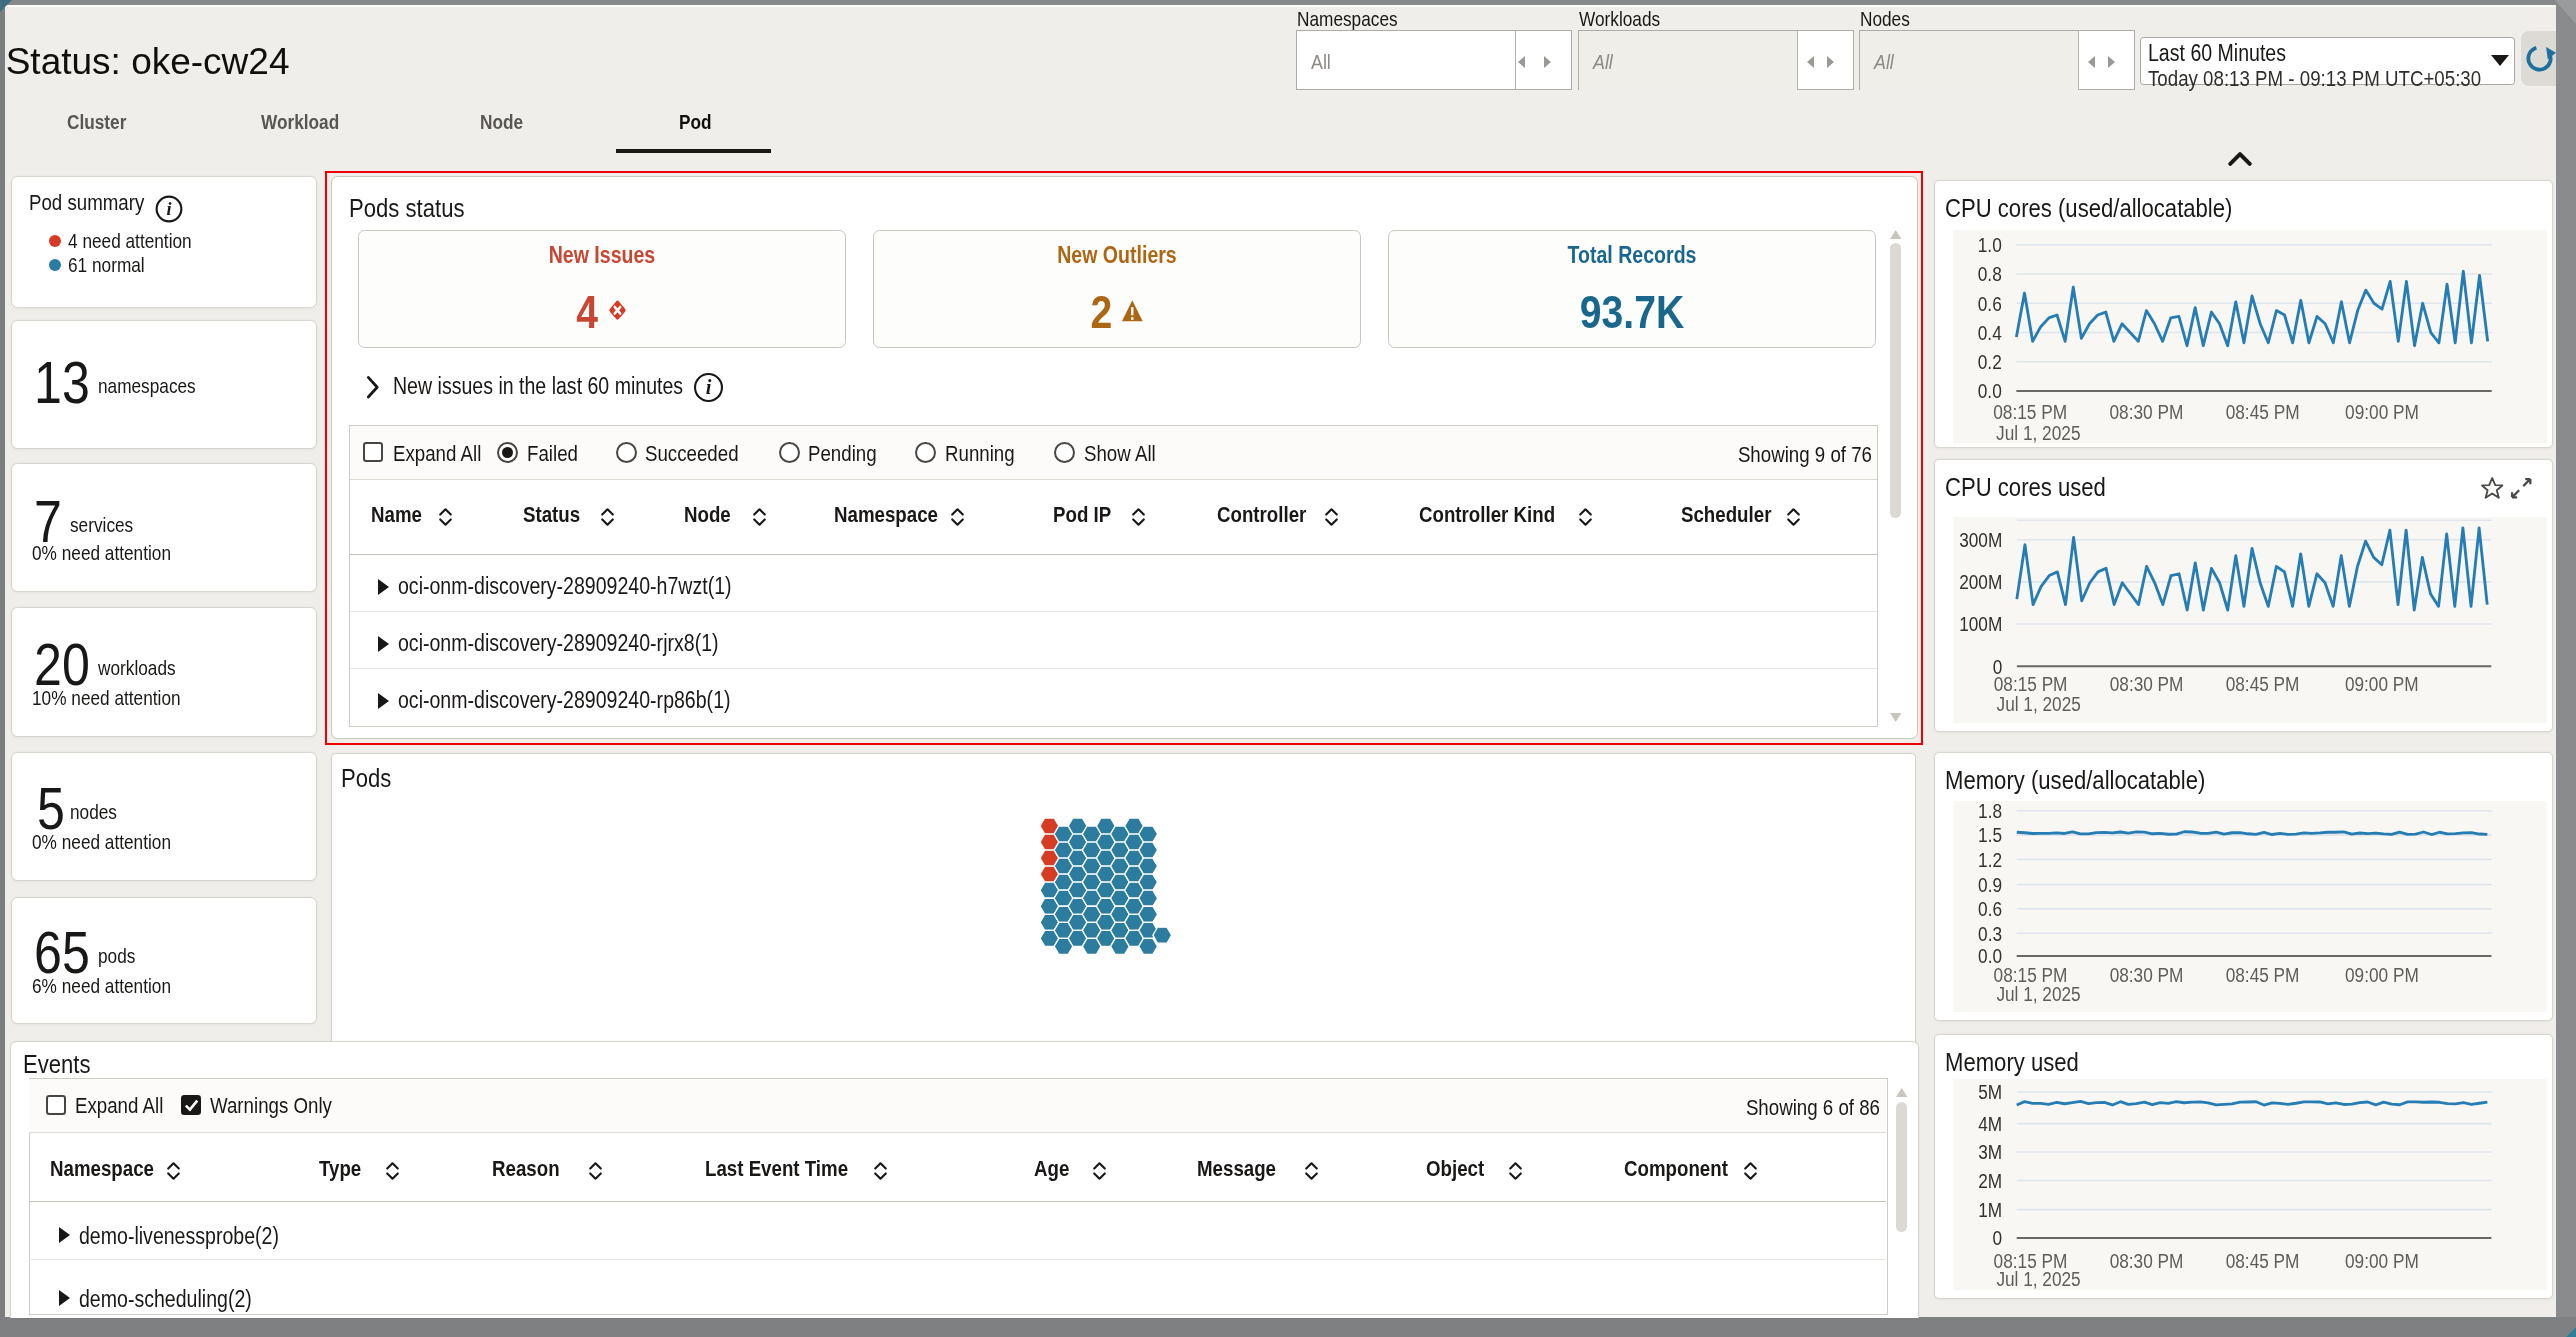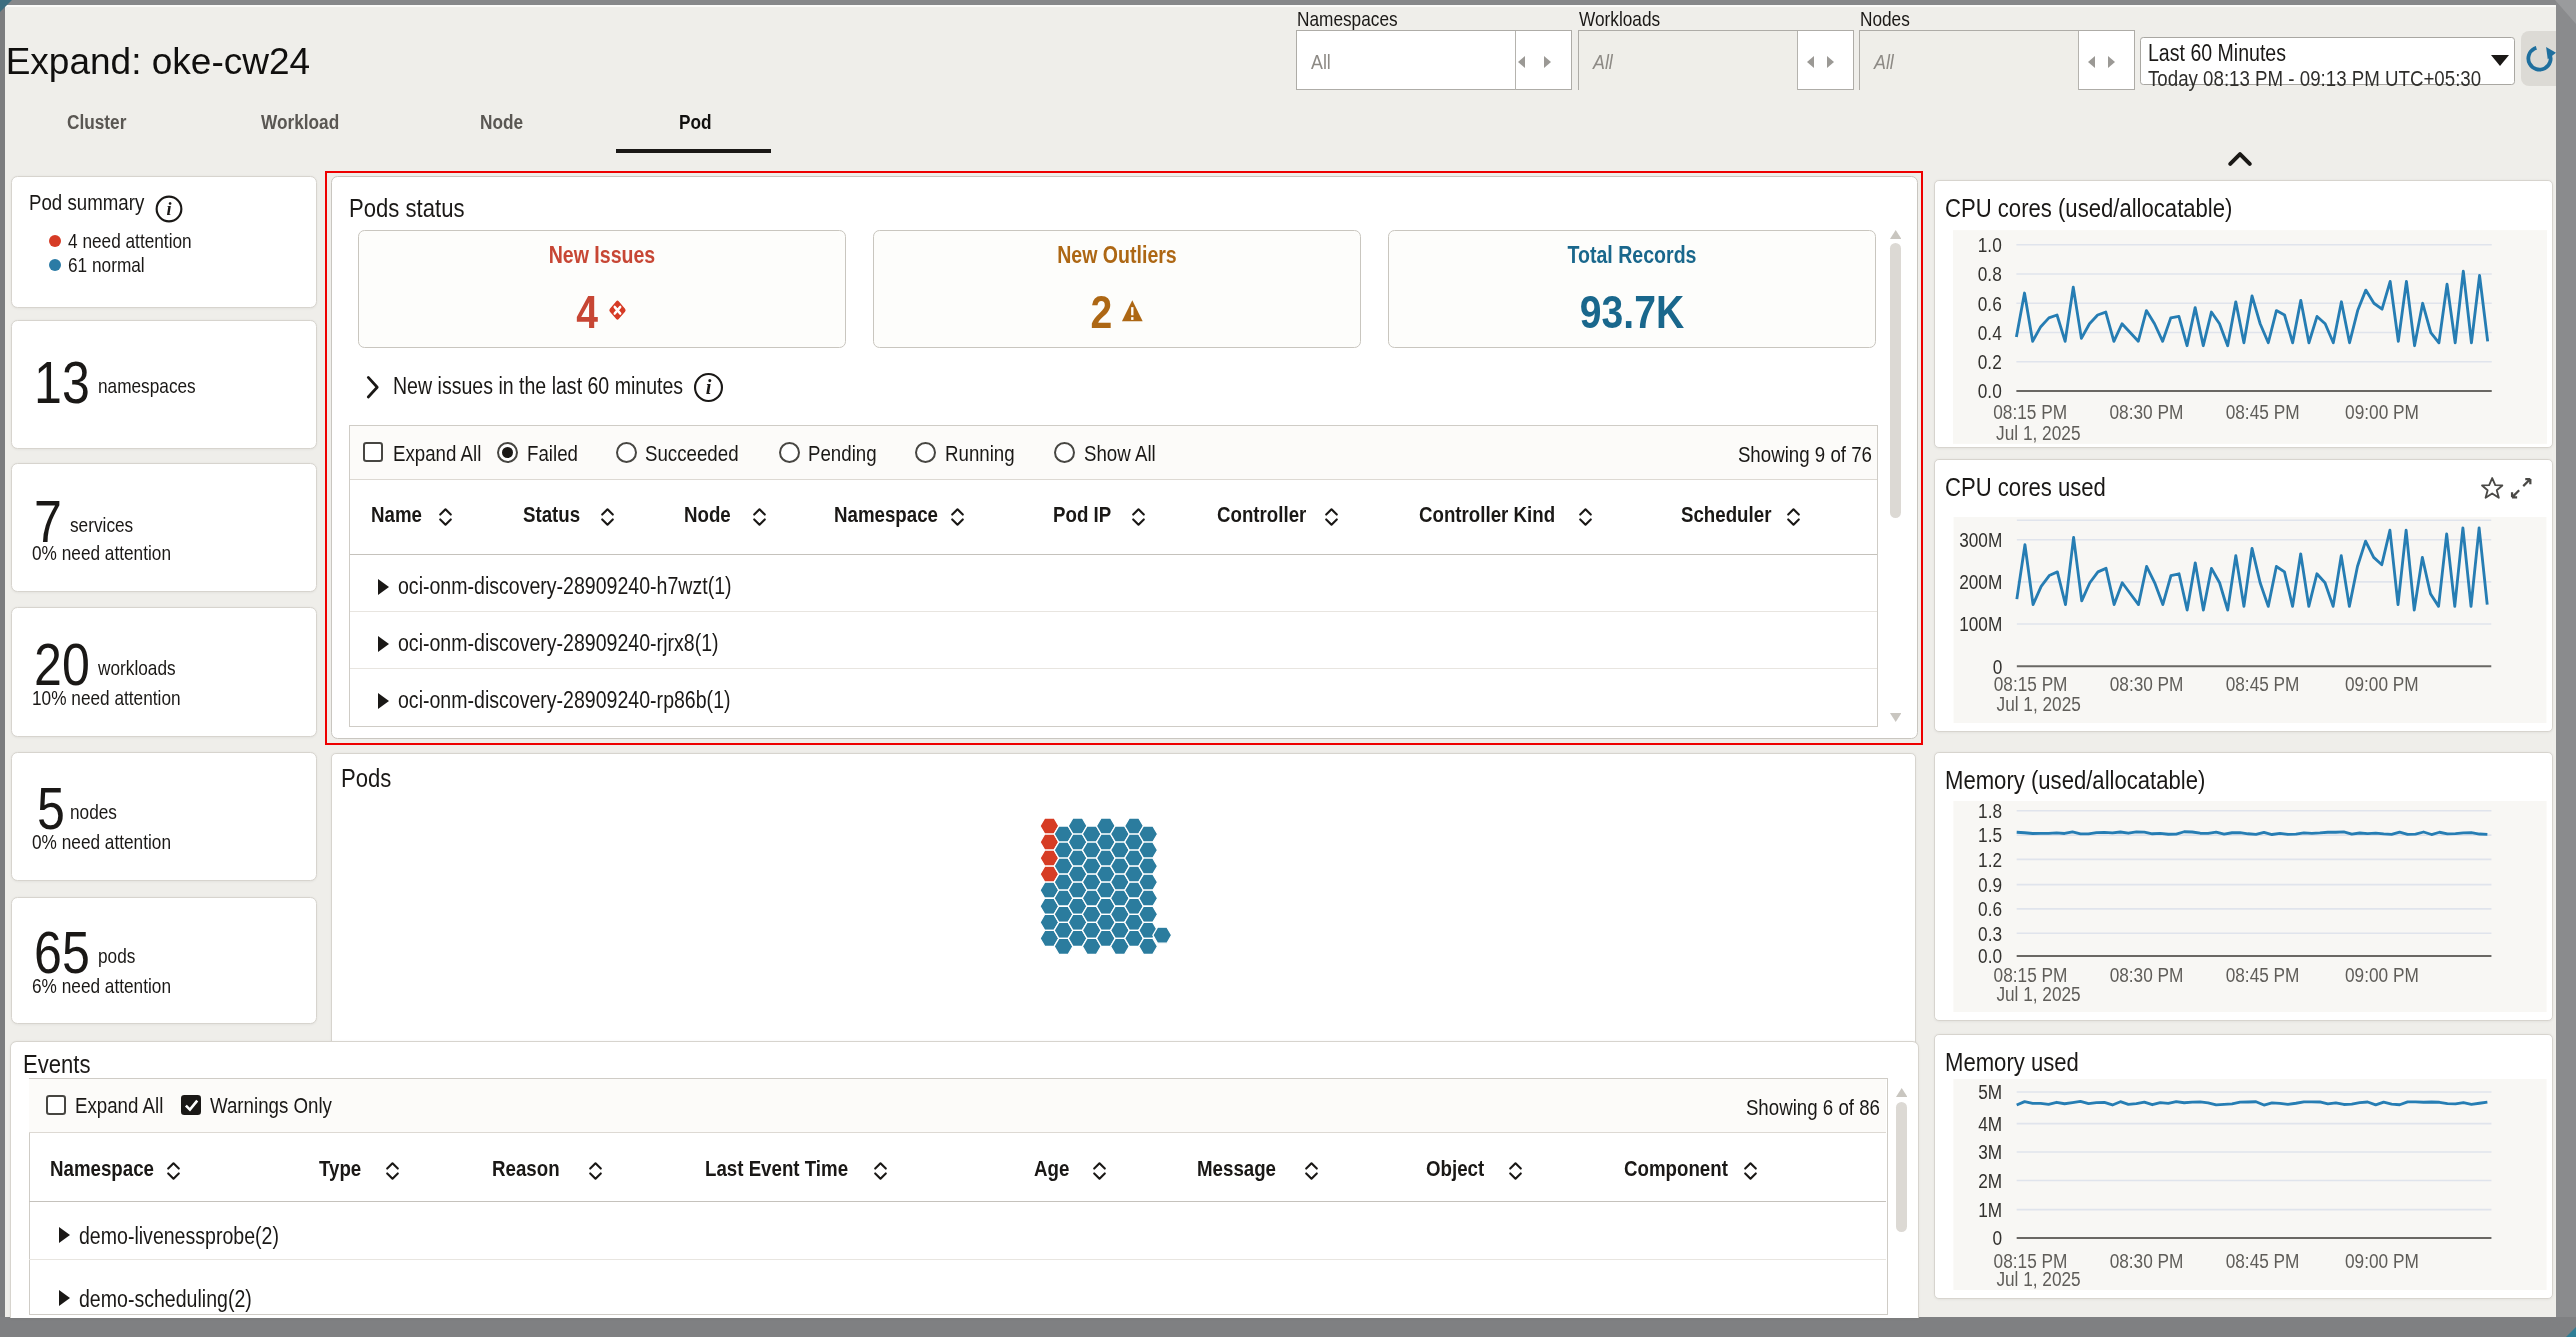--- a/index.html
+++ b/index.html
@@ -13,21 +13,21 @@
 </style></head><body>
 
 <div class="abs" style="left:4.9px;top:4.9px;width:2551px;height:2.4px;background:#fbfbf9;border-radius:2.4px 2.4px 0 0;"></div>
 <div class="abs" style="left:0;top:0;width:2576px;height:4.9px;background:#87888a;"></div>
 <div class="abs" style="left:0;top:0;width:4.9px;height:1318px;background:#7c7d7f;"></div>
 <div class="abs" style="left:2556px;top:0;width:20.3px;height:1337px;background:#8a8b8d;"></div>
 <div class="abs" style="left:0;top:1317px;width:2576px;height:20.3px;background:#7f8082;"></div>
 <div class="abs" style="left:0;top:0;width:0;height:0;border-top:12.2px solid #3d6e80;border-right:12.2px solid transparent;"></div>
 <div class="abs" style="right:0;bottom:0;width:0;height:0;border-bottom:10.6px solid #2e7e96;border-left:10.6px solid transparent;"></div>
 <div class="abs" style="right:0;top:0;width:0;height:0;border-top:24.4px solid #9a9b9d;border-left:21px solid transparent;"></div>
-<div class="abs" style="left:5.7px;top:41px;font-size:37px;color:#100f0e;">Expand: oke-cw24</div>
+<div class="abs" style="left:5.7px;top:41px;font-size:37px;color:#100f0e;">Status: oke-cw24</div>
 <div class="tx" style="left:67px;top:111px;font-size:20.3px;font-weight:bold;color:#5a5753;">Cluster</div>
 <div class="tx" style="left:261px;top:111px;font-size:20.3px;font-weight:bold;color:#5a5753;">Workload</div>
 <div class="tx" style="left:480px;top:111px;font-size:20.3px;font-weight:bold;color:#5a5753;">Node</div>
 <div class="tx" style="left:679px;top:111px;font-size:20.3px;font-weight:bold;color:#100f0e;">Pod</div>
 <div class="abs" style="left:616px;top:149px;width:155px;height:4.1px;background:#1a1816;"></div>
 <div class="tx" style="left:1297px;top:8.1px;font-size:20.3px;">Namespaces</div>
 <div class="abs" style="left:1296px;top:30px;width:276px;height:60px;background:#fff;border:0.8px solid #aeaca7;"></div>
 <div class="abs" style="left:1515px;top:31px;width:0.8px;height:59px;background:#b5b3ae;"></div>
 <div class="tx" style="left:1311px;top:50px;font-size:21px;color:#8d8a85;">All</div>
 <div class="abs" style="left:1518px;top:56px;width:0;height:0;border-right:7.3px solid #9b9995;border-top:6.1px solid transparent;border-bottom:6.1px solid transparent;"></div>

